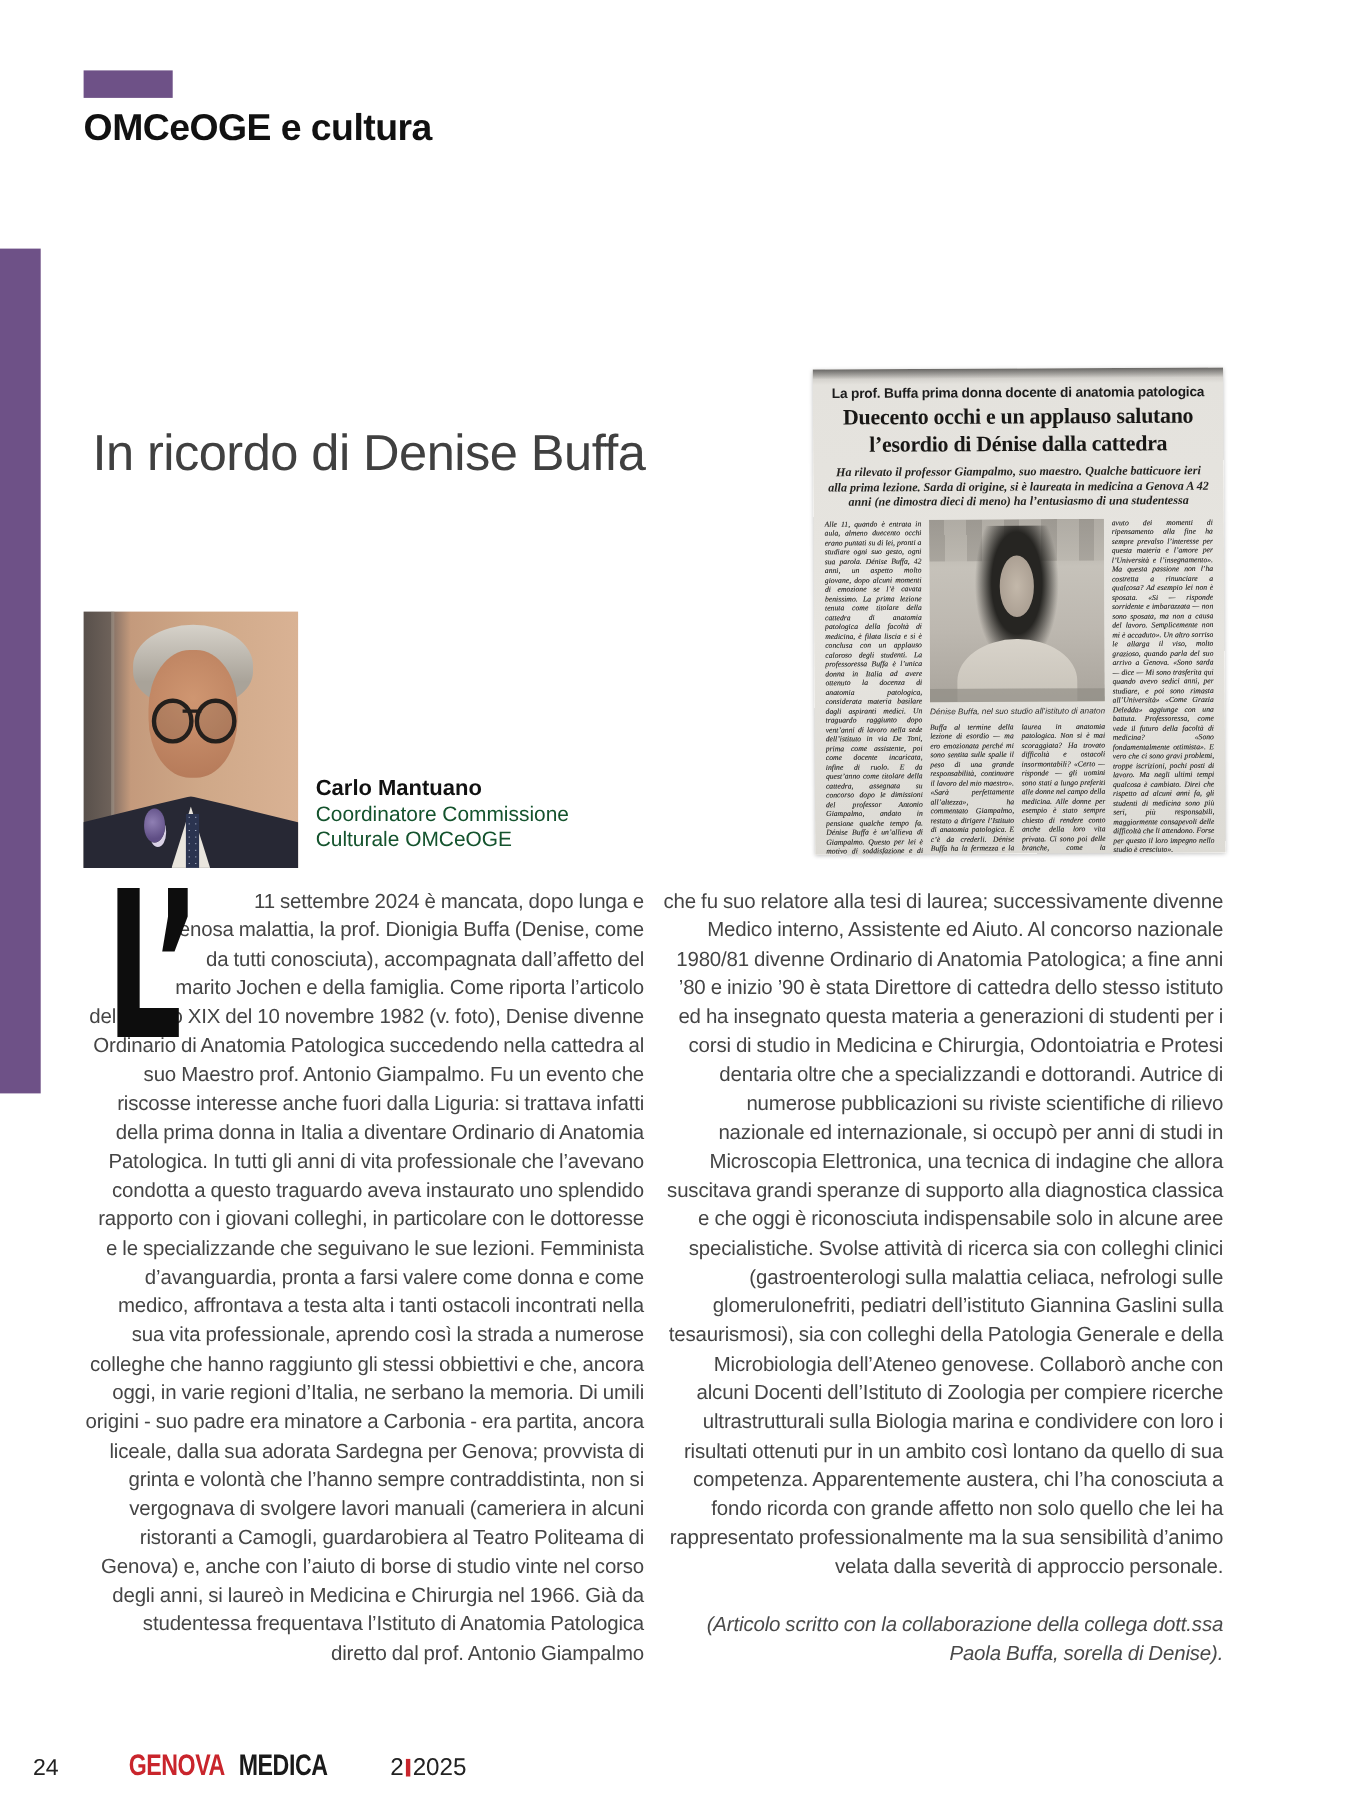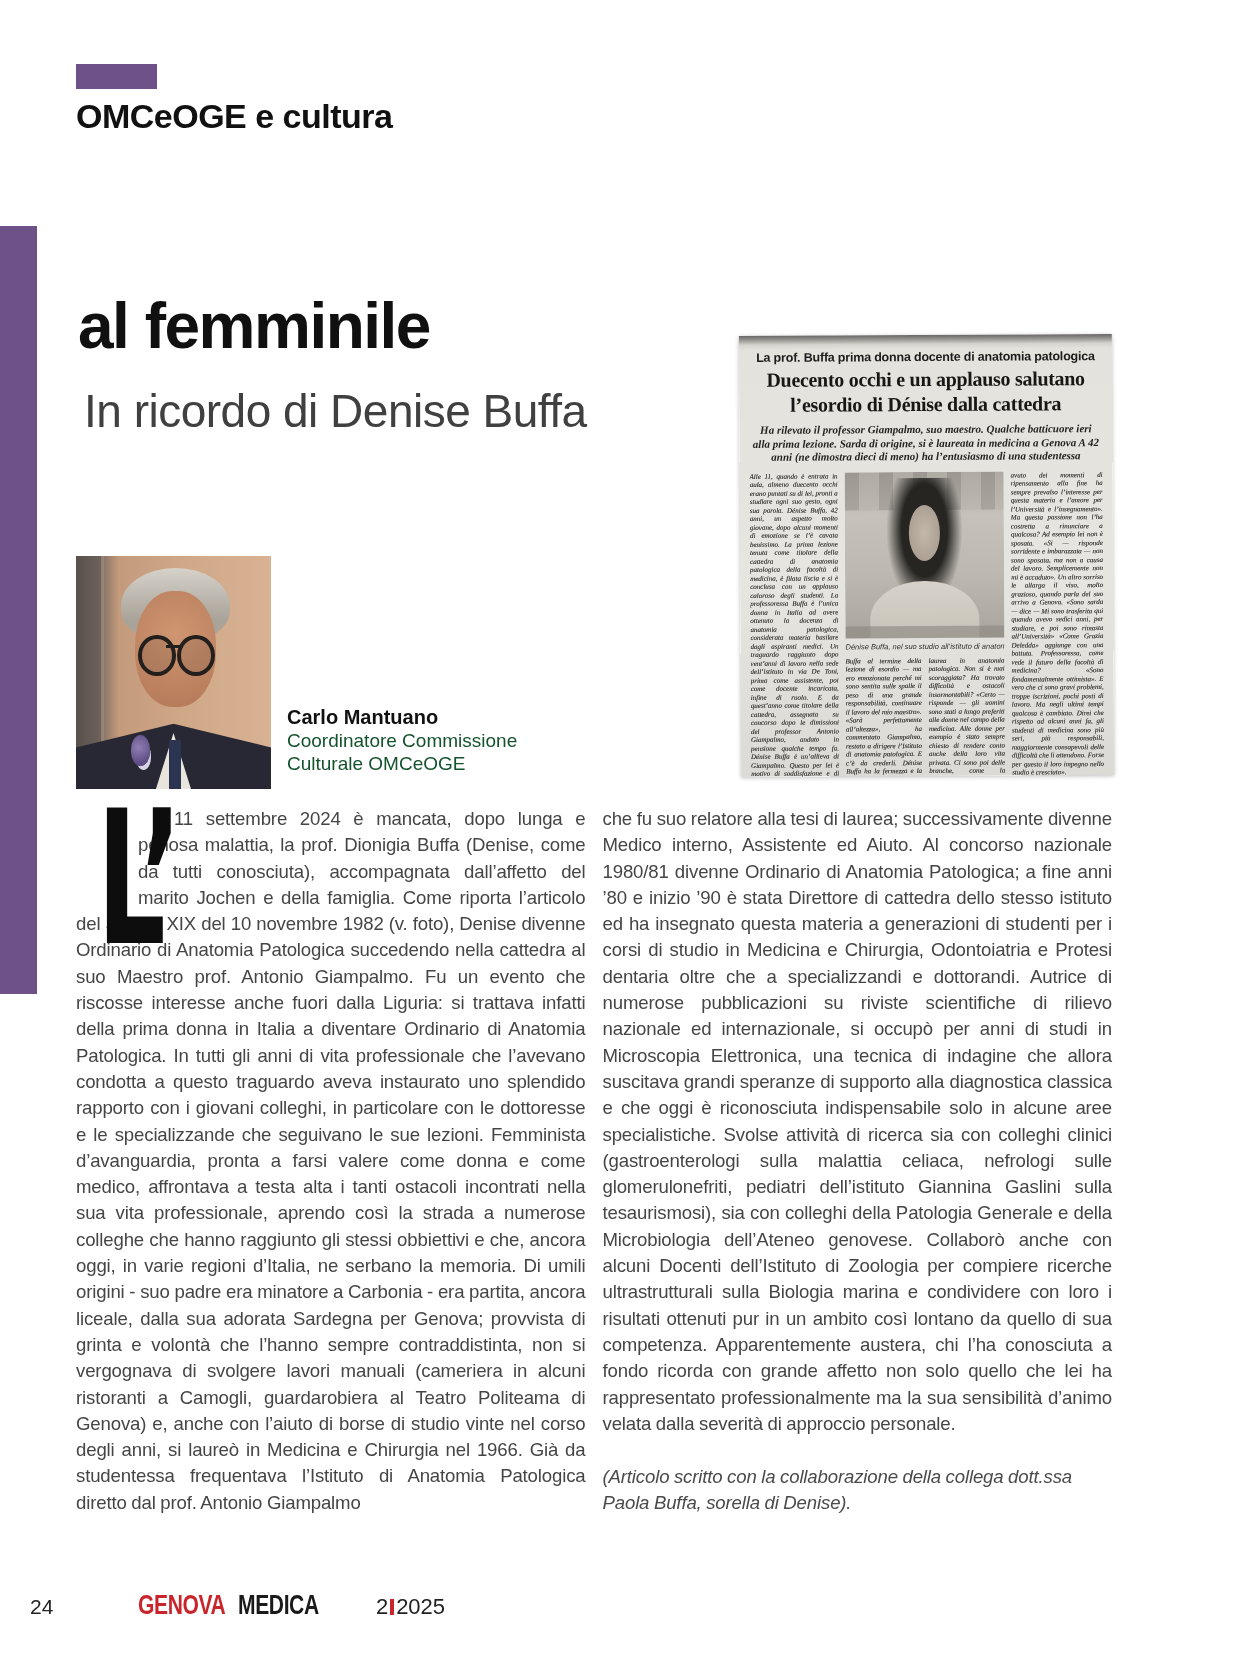--- a/index.html
+++ b/index.html
@@ -75,47 +75,47 @@
        background:radial-gradient(circle at 40% 40%,#8f7fb3,#5f4e85 70%);box-shadow:3px 6px 0 -2px #d9d2e6;}
 
   .author-caption{position:absolute;left:287px;top:704px;}
   .author-name{font:700 20px/26px "Liberation Sans",sans-serif;color:#111;}
   .author-role{font:400 19px/22.5px "Liberation Sans",sans-serif;color:#14532d;}
 
   
   .article{position:absolute;left:76px;top:806px;width:1036px;display:flex;gap:17px;}
   .col{flex:1;font:400 18.6px/26.3px "Liberation Sans",sans-serif;color:#454545;
        text-align:justify;letter-spacing:-0.15px;word-spacing:-0.4px;}
-  .col p{margin:0;}
+  .col p{margin:0;text-align:right;}
   .dropcap{float:left;width:50px;height:103px;margin-right:12px;overflow:visible;
        font:700 186px/0.78 "DejaVu Sans",sans-serif;color:#0d0d0d;white-space:nowrap;
        transform:scaleX(0.58);transform-origin:0 0;}
   .lead{text-indent:36px;}
   .note{margin-top:27px !important;font-style:italic;text-align:left;color:#4a4a4a;}
 
   
   .footer{position:absolute;left:30px;top:1592px;display:flex;align-items:baseline;gap:40px;}
   .pg-num{font:400 21px/1 "Liberation Sans",sans-serif;color:#222;margin-right:24px;}
-  .brand{display:inline-flex;align-items:baseline;margin-left:21px;}
+  .brand{display:inline-flex;align-items:baseline;}
   .brand-genova,.brand-medica{display:inline-block;font:700 27px/1 "Liberation Sans",sans-serif;
        letter-spacing:-0.5px;transform:scaleX(0.78);transform-origin:0 100%;}
   .brand-genova{color:#c9252c;}
   .brand-medica{color:#1a1a1a;margin-left:-12px;}
   .issue{display:inline-flex;align-items:baseline;margin-left:-6px;font:400 22px/1 "Liberation Sans",sans-serif;color:#222;}
   .issue-sep{display:inline-block;width:4px;height:16px;background:#c9252c;margin:0 2px;
        transform:translateY(1px);overflow:hidden;color:transparent;font-size:1px;}
 </style>
 </head>
 <body>
 
 <div class="tag-rect"></div>
 <h2 class="section-label">OMCeOGE e cultura</h2>
 <div class="left-bar"></div>
 
-<h1 class="title"><br><span>al femminile</span></h1>
+<h1 class="title"><br></h1>
 <div class="subtitle">In ricordo di Denise Buffa</div>
 
 <div class="clipping">
   <div class="np-kicker">La prof. Buffa prima donna docente di anatomia patologica</div>
   <div class="np-headline">
     <span>Duecento occhi e un applauso salutano</span>
     <span>l’esordio di Dénise dalla cattedra</span>
   </div>
   <div class="np-standfirst">Ha rilevato il professor Giampalmo, suo maestro. Qualche batticuore ieri alla prima lezione. Sarda di origine, si è laureata in medicina a Genova A 42 anni (ne dimostra dieci di meno) ha l’entusiasmo di una studentessa</div>
   <div class="np-body">

